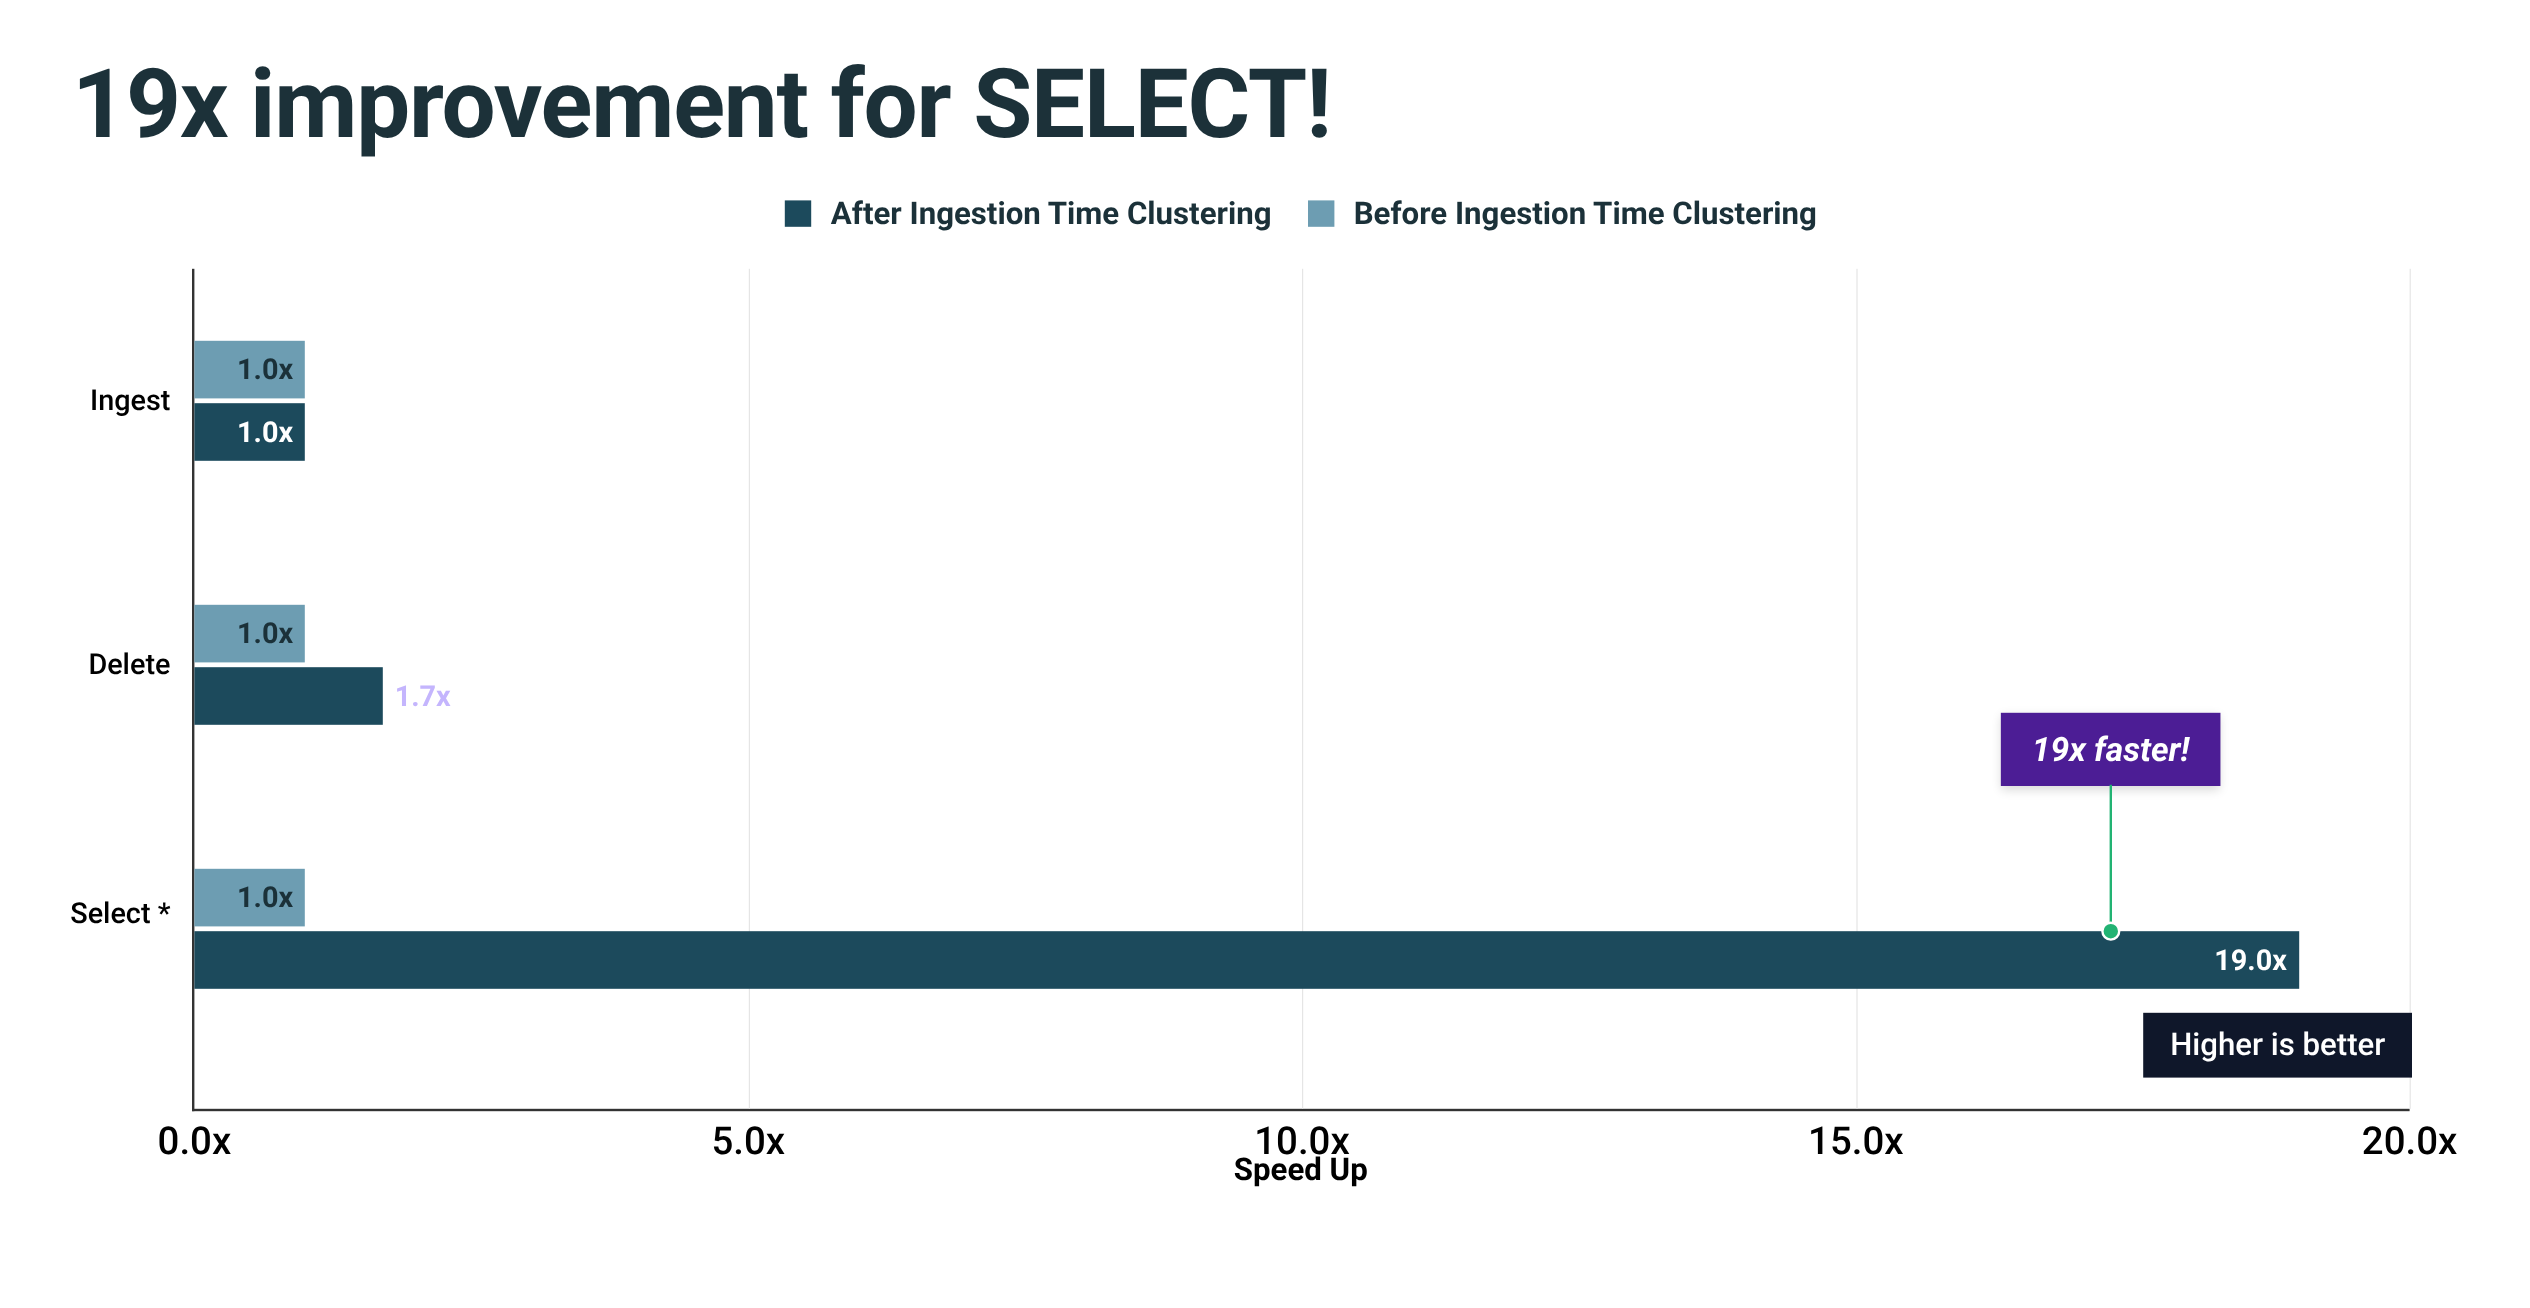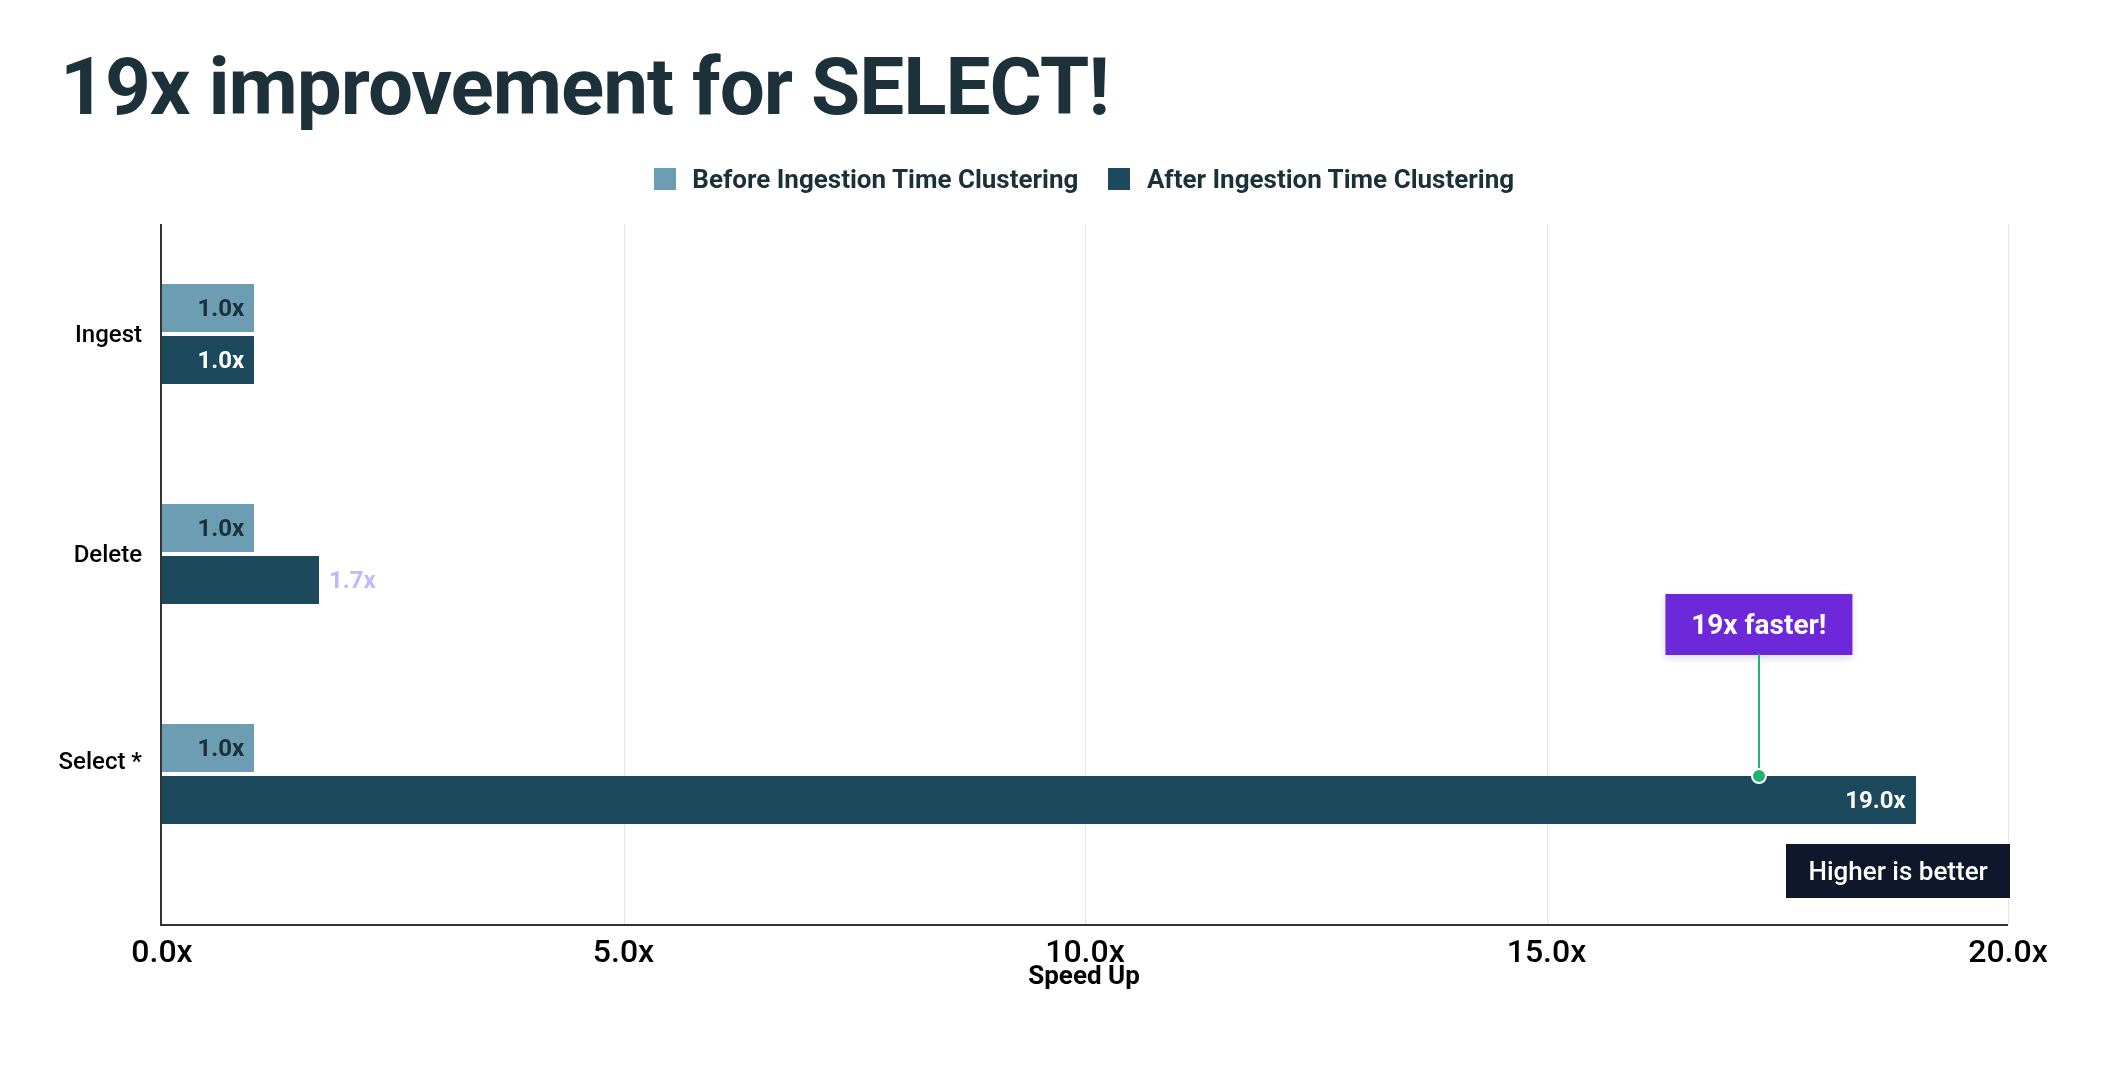--- a/index.html
+++ b/index.html
@@ -97,28 +97,29 @@
     white-space: nowrap;
   }
   .bar.before { background: #6d9db2; }
   .bar.after  { background: #1c4a5c; }
   .lbl.inside-dark { color: #ffffff; right: 10px; }
   .lbl.inside-light { color: #1b3139; right: 10px; }
   .lbl.outside { color: #c4b5fd; left: 100%; margin-left: 10px; }
 
   .callout {
     position: absolute;
-    background: #6d28d9;
+    background: #4c1d95;
     color: #fff;
     font-size: 28px;
     font-weight: 700;
     padding: 14px 26px;
     box-shadow: 0 3px 8px rgba(0,0,0,0.15);
     white-space: nowrap;
     transform: translateX(-50%);
+    font-style: italic;
   }
   .callout-line {
     position: absolute;
     width: 2px;
     background: #22b373;
     transform: translateX(-1px);
   }
   .callout-dot {
     position: absolute;
     width: 12px;
@@ -150,26 +151,26 @@
 </head>
 <body>
 
 <div class="page">
   <h1 class="title">19x improvement for SELECT!</h1>
 
   <div class="chart-wrap">
 
     <div class="legend">
       <span>
+        <span class="sw sw-after"></span>
+        <span>After Ingestion Time Clustering</span>
+      </span>
+      <span>
         <span class="sw sw-before"></span>
         <span>Before Ingestion Time Clustering</span>
-      </span>
-      <span>
-        <span class="sw sw-after"></span>
-        <span>After Ingestion Time Clustering</span>
       </span>
     </div>
 
     <div class="plot">
 
       <div class="gridline" style="left:25%"></div>
       <div class="gridline" style="left:50%"></div>
       <div class="gridline" style="left:75%"></div>
       <div class="gridline" style="left:100%"></div>
 

